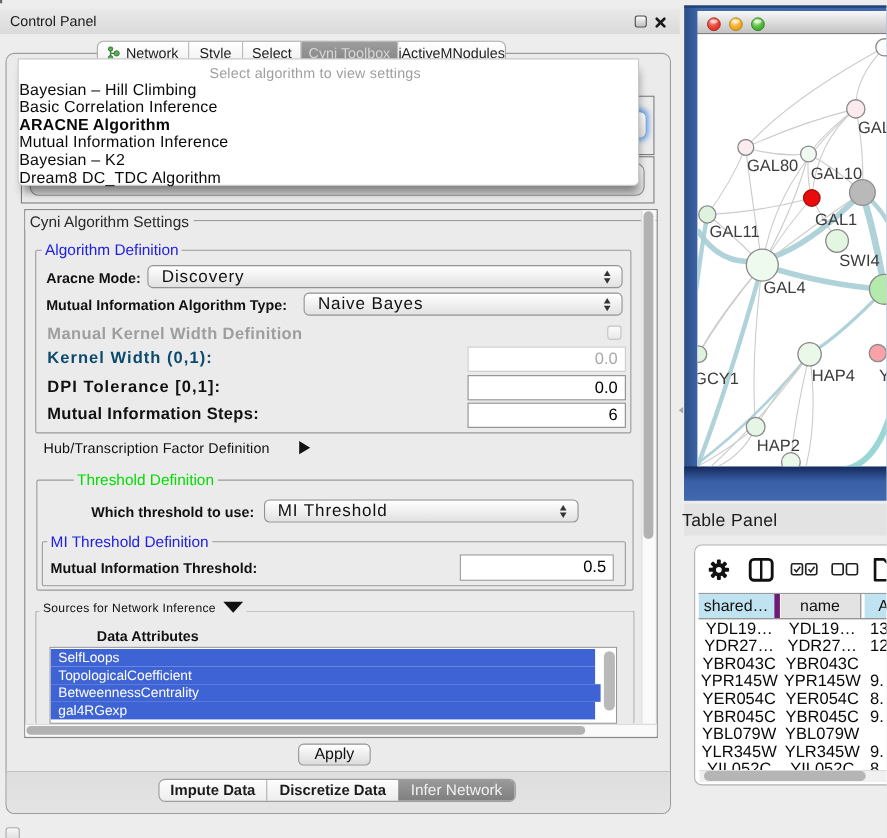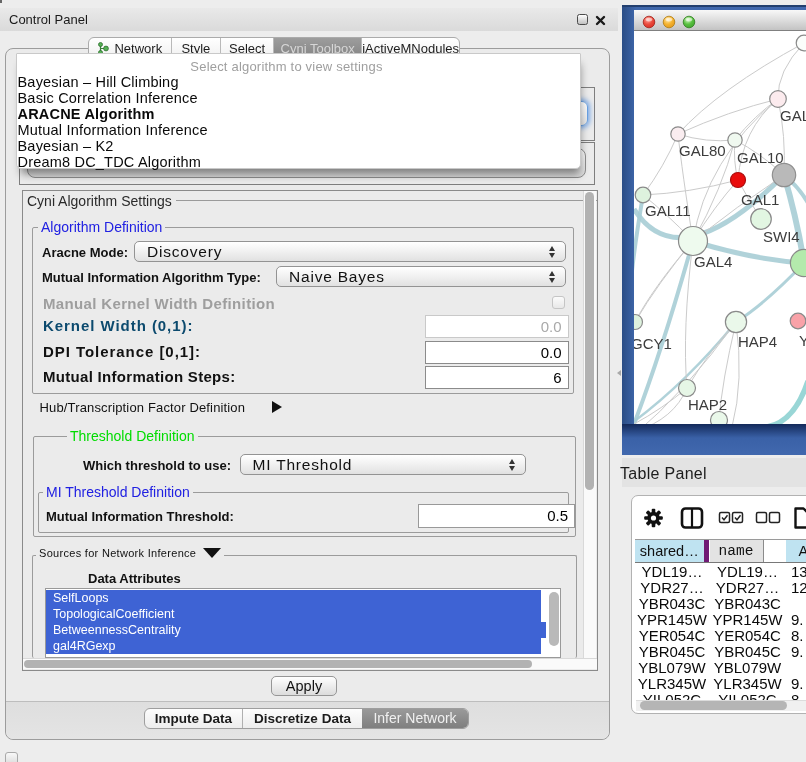--- a/index.html
+++ b/index.html
@@ -102,21 +102,21 @@
 <div class="lbl b" style="left:83px;top:458px;">Which threshold to use:</div>
 <div class="combo" style="left:239.5px;top:454px;width:286.5px;height:21px;">
     <span class="ct">MI Threshold</span>
     <span class="arrows"></span>
   </div>
 
 <div class="group" style="left:38px;top:492px;width:531px;height:41px;"></div>
 <div class="gtitle" style="left:43px;top:484px;color:#2020e2;">MI Threshold Definition</div>
 
 <div class="lbl b" style="left:46px;top:509px;">Mutual Information Threshold:</div>
-<div class="field" style="left:418px;top:504px;width:157px;height:23.5px;border:1px solid #999;color:#000;line-height:22px;">0.5</div>
+<div class="field" style="left:418px;top:504px;width:140px;height:23.5px;border:1px solid #999;color:#000;line-height:22px;">0.5</div>
 
 <div class="abs" style="left:32px;top:555px;width:545px;height:103px;border:1px solid #9b9b9b;border-bottom:none;border-radius:2px;"></div>
 <div class="gtitle" style="left:36px;top:547px;color:#111;font-size:11px;letter-spacing:0.3px;">Sources for Network Inference <span style="display:inline-block;vertical-align:middle;margin:0 0 3px 3px;width:0;height:0;border-left:9px solid transparent;border-right:9px solid transparent;border-top:10px solid #111;"></span></div>
 
 <div class="lbl b" style="left:40px;top:571px;padding-left:48px;">Data Attributes</div>
 <div class="abs" style="left:45px;top:588px;width:516px;height:69.5px;border:1px solid #999;background:#fff;overflow:hidden;">
   <div style="position:absolute;left:0;top:0.5px;width:495px;height:16.2px;background:#3e63d4;color:#fff;font-size:12.5px;line-height:16.2px;padding-left:7px;">SelfLoops</div>
   <div style="position:absolute;left:0;top:16.7px;width:495px;height:16.2px;background:#3e63d4;color:#fff;font-size:12.5px;line-height:16.2px;padding-left:7px;">TopologicalCoefficient</div>
   <div style="position:absolute;left:0;top:32.9px;width:500px;height:16.2px;background:#3e63d4;color:#fff;font-size:12.5px;line-height:16.2px;padding-left:7px;">BetweennessCentrality</div>
   <div style="position:absolute;left:0;top:49.1px;width:495px;height:16.2px;background:#3e63d4;color:#fff;font-size:12.5px;line-height:16.2px;padding-left:7px;">gal4RGexp</div>
@@ -281,21 +281,21 @@
     <path d="M91 10.5 l2 2.3 3.5-4.5" stroke-width="1.4"></path>
     <rect x="112.5" y="5.5" width="10" height="10" rx="1.5"></rect>
     <rect x="125.5" y="5.5" width="10" height="10" rx="1.5"></rect>
   </g>
 
   <path d="M151.5 1.5 h8 l6 6 v13 h-14 z" fill="none" stroke="#111" stroke-width="2.4" stroke-linejoin="round"></path>
 </svg>
 
 <div class="abs" style="left:635px;top:539px;width:171px;height:23.5px;border-top:1px solid #9a9a9a;border-bottom:1px solid #787878;overflow:hidden;">
   <div style="position:absolute;left:0;top:0;width:73.5px;height:100%;background:#bfe3f1;border-right:5px solid #701a75;font-size:14.5px;color:#111;text-align:center;line-height:22px;">shared…</div>
-  <div style="position:absolute;left:74.5px;top:0;width:54px;height:100%;background:#e3e3e3;border-right:1px solid #8b8b8b;font-size:14.5px;color:#111;text-align:center;line-height:22px;font-family:Liberation Mono, monospace;">name</div>
+  <div style="position:absolute;left:74.5px;top:0;width:73px;height:100%;background:#e3e3e3;border-right:1px solid #8b8b8b;font-size:14.5px;color:#111;text-align:center;line-height:22px;">name</div>
   <div style="position:absolute;left:150.5px;top:0;width:21px;height:100%;background:#bfe3f1;font-size:14.5px;color:#111;line-height:22px;">
       <span style="position:absolute;left:13px;">A</span>
     </div>
 </div>
 
 <div class="abs" style="left:635px;top:562.5px;width:171px;height:137px;overflow:hidden;font-size:15px;color:#0a0a0a;">
   <div style="position:absolute;width:100%;top:0;">
       <span style="position:absolute;left:0;width:74px;text-align:center;">YDL19…</span>
       <span style="position:absolute;left:75px;width:75px;text-align:center;">YDL19…</span>
       <span style="position:absolute;left:156px;">13</span>

